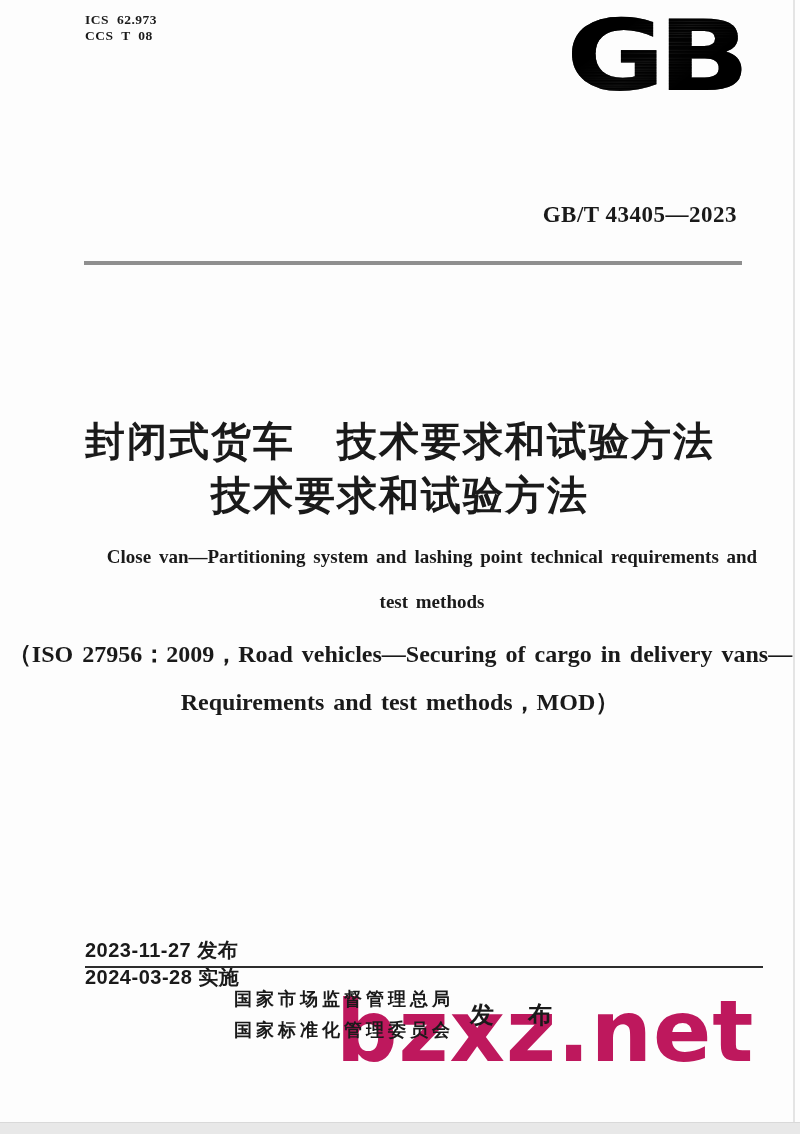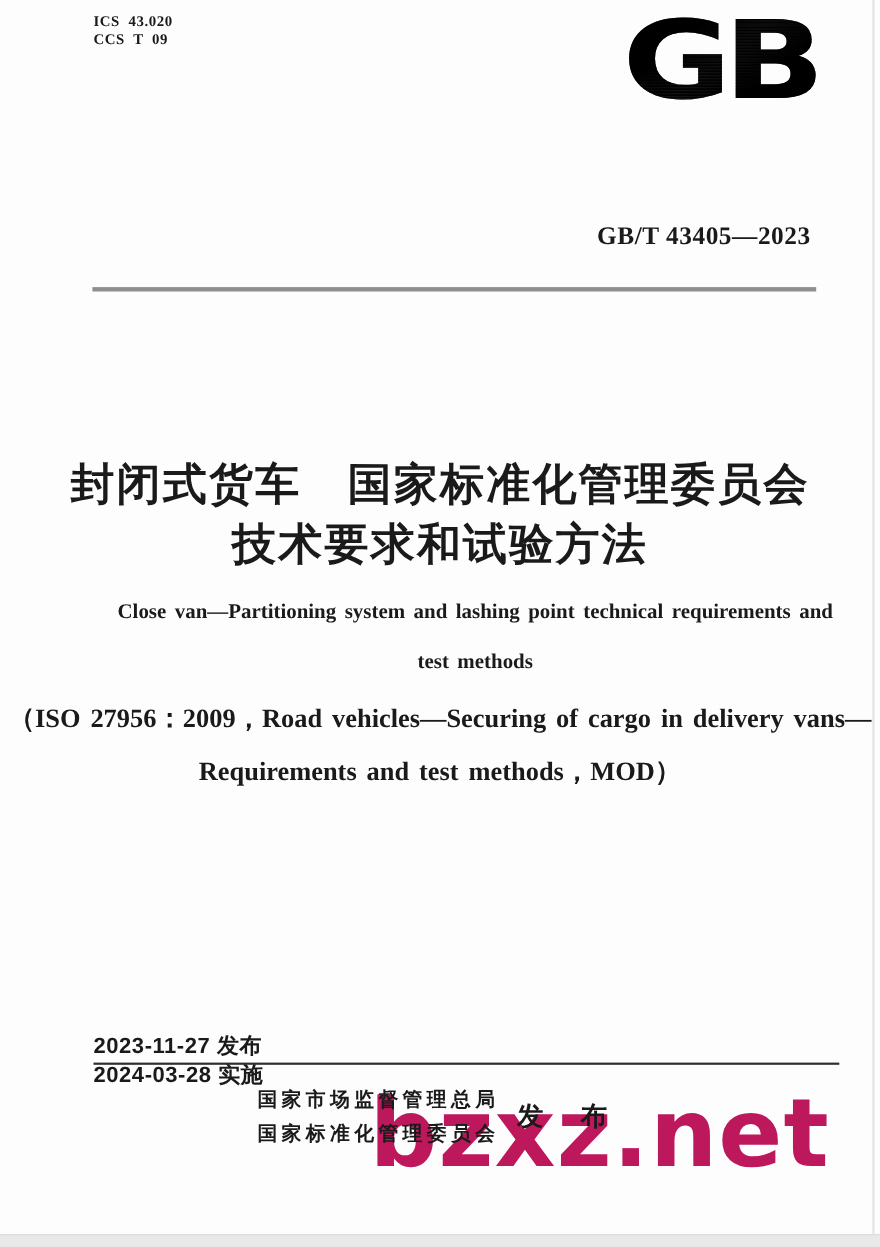--- a/index.html
+++ b/index.html
@@ -204,33 +204,33 @@
     background: #e4e4e4;
     z-index: 3;
   }
 </style>
 </head>
 <body>
 
 <div class="page">
 
   <div class="ics-block">
-    <div>ICS 43.020</div>
-    <div>CCS T 09</div>
+    <div>ICS 62.973</div>
+    <div>CCS T 08</div>
   </div>
 
   <div class="gb-logo">GB</div>
 
 
   <div class="standard-no">GB/T 43405—2023</div>
 
   <div class="rule-gray"></div>
 
   <div class="doc-title-cn">
-    <div>封闭式货车　国家标准化管理委员会</div>
+    <div>封闭式货车　技术要求和试验方法</div>
     <div>技术要求和试验方法</div>
   </div>
 
   <div class="doc-title-en">
     <div>Close van—Partitioning system and lashing point technical requirements and</div>
     <div>test methods</div>
   </div>
 
   <div class="iso-note">
     <div>（ISO 27956：2009，Road vehicles—Securing of cargo in delivery vans—</div>

